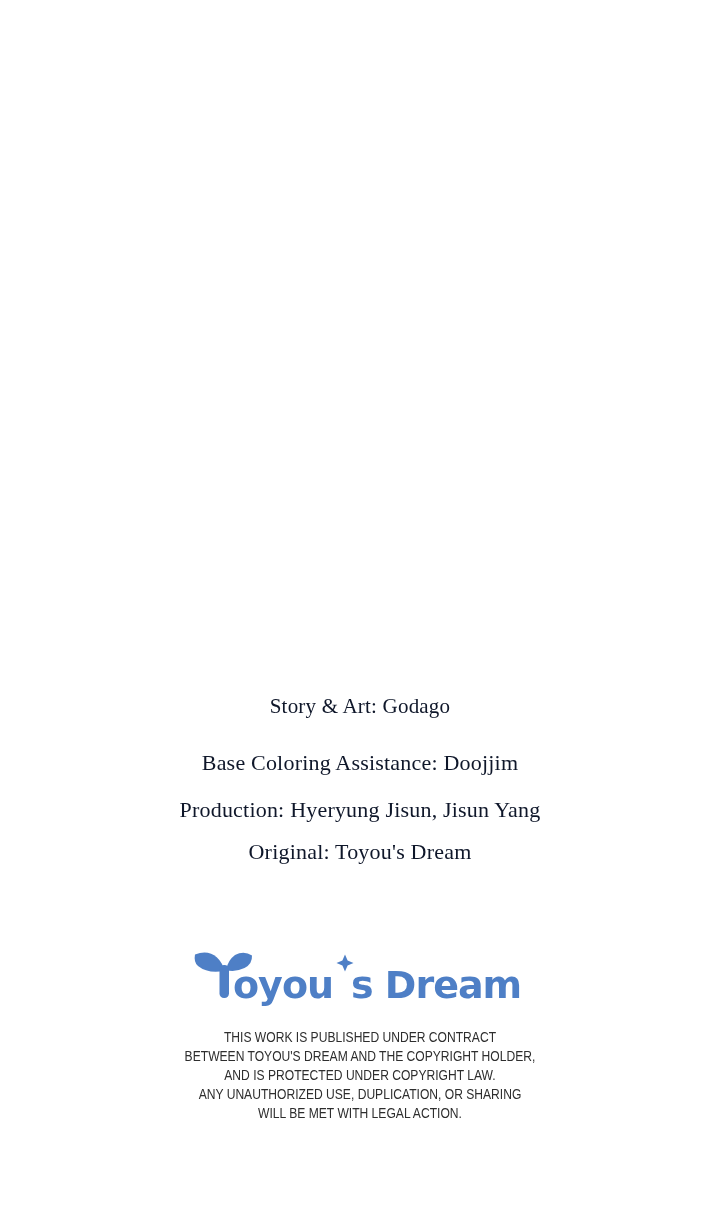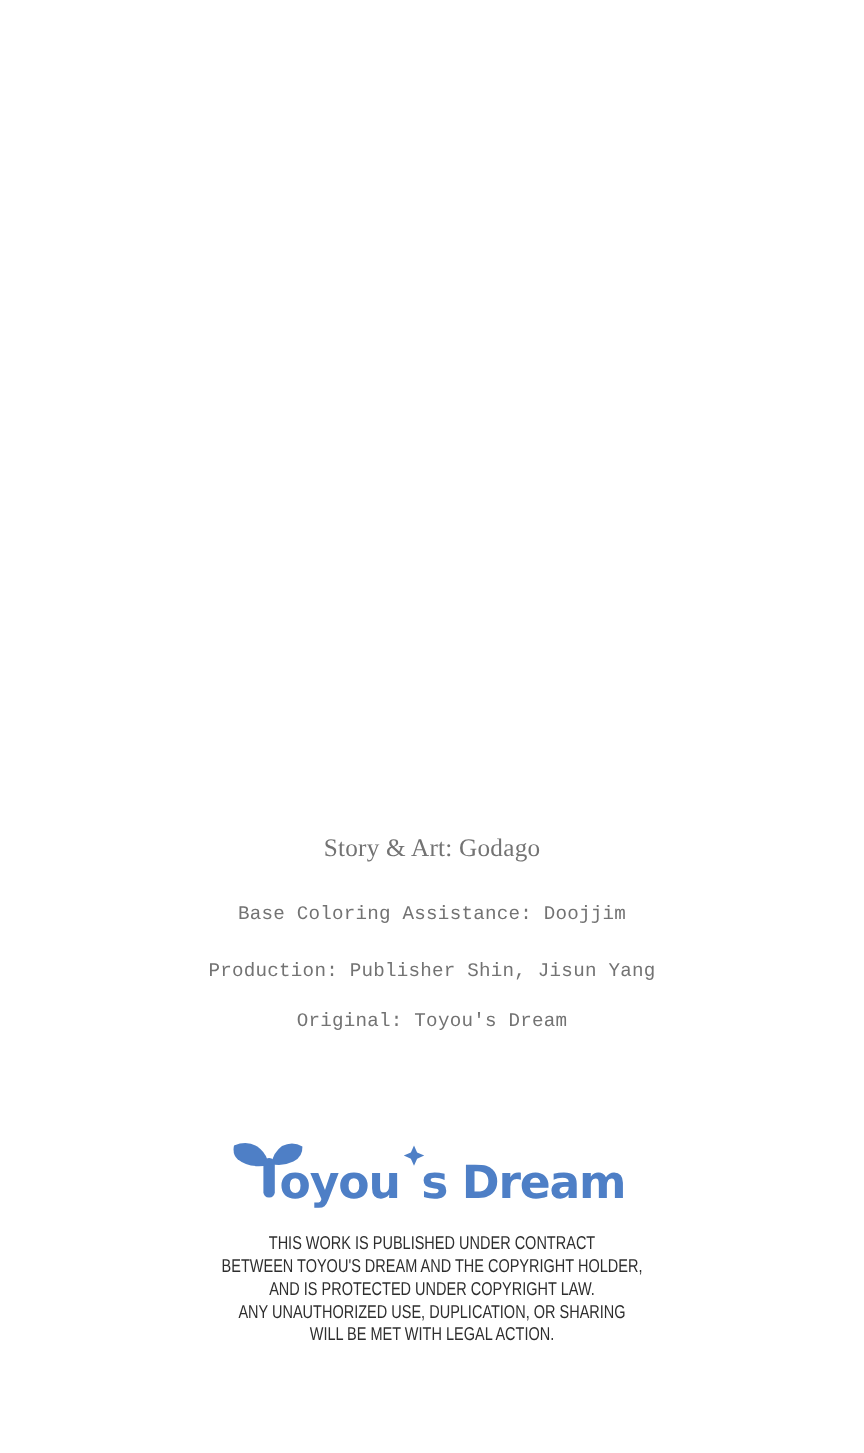--- a/index.html
+++ b/index.html
@@ -11,32 +11,31 @@
     overflow: hidden;
     margin: 0 auto;
     font-family: "Liberation Serif", serif;
   }
   .credits {
     position: absolute;
     top: 693px;
     left: 0;
     right: 0;
     text-align: center;
-    color: #737373;
+    color: #0f172a;
   }
   .credits .big {
     font-size: 21px;
     line-height: 26.5px;
     letter-spacing: 0.2px;
   }
   .credits .small {
-    font-size: 16px;
+    font-size: 22px;
     line-height: 21px;
     letter-spacing: 0.2px;
-    font-family: Liberation Mono, monospace;
   }
   .credits .gap1 { margin-top: 32px; }
   .credits .gap2 { margin-top: 26px; }
   .credits .gap3 { margin-top: 21px; }
 
   .logo-wrap {
     position: absolute;
     top: 940px;
     left: 50%;
     transform: translateX(-50%);
@@ -67,21 +66,21 @@
   }
 </style>
 </head>
 <body>
 
 <div class="page">
 
   <div class="credits">
     <div class="big">Story &amp; Art: Godago</div>
     <div class="small gap1">Base Coloring Assistance: Doojjim</div>
-    <div class="small gap2">Production: Publisher Shin, Jisun Yang</div>
+    <div class="small gap2">Production: Hyeryung Jisun, Jisun Yang</div>
     <div class="small gap3">Original: Toyou's Dream</div>
   </div>
 
   <div class="logo-wrap" role="img" aria-label="Toyou's Dream">
     <svg width="360" height="80" viewBox="0 0 360 80" xmlns="http://www.w3.org/2000/svg">
 
       <g>
         <path d="M44,31 Q28,34 18,26 Q13.5,22 15,14.5 Q28,9.5 37,17.5 Q43,23 44,31 Z" fill="#4E7FC6"></path>
         <path d="M46,30 Q48,20 55,15 Q64,10.5 72,15.5 Q72.5,24 64.5,28 Q55,32.5 46,30 Z" fill="#4E7FC6"></path>
         <rect x="39.5" y="25" width="9.5" height="33" rx="4.5" fill="#4E7FC6"></rect>

